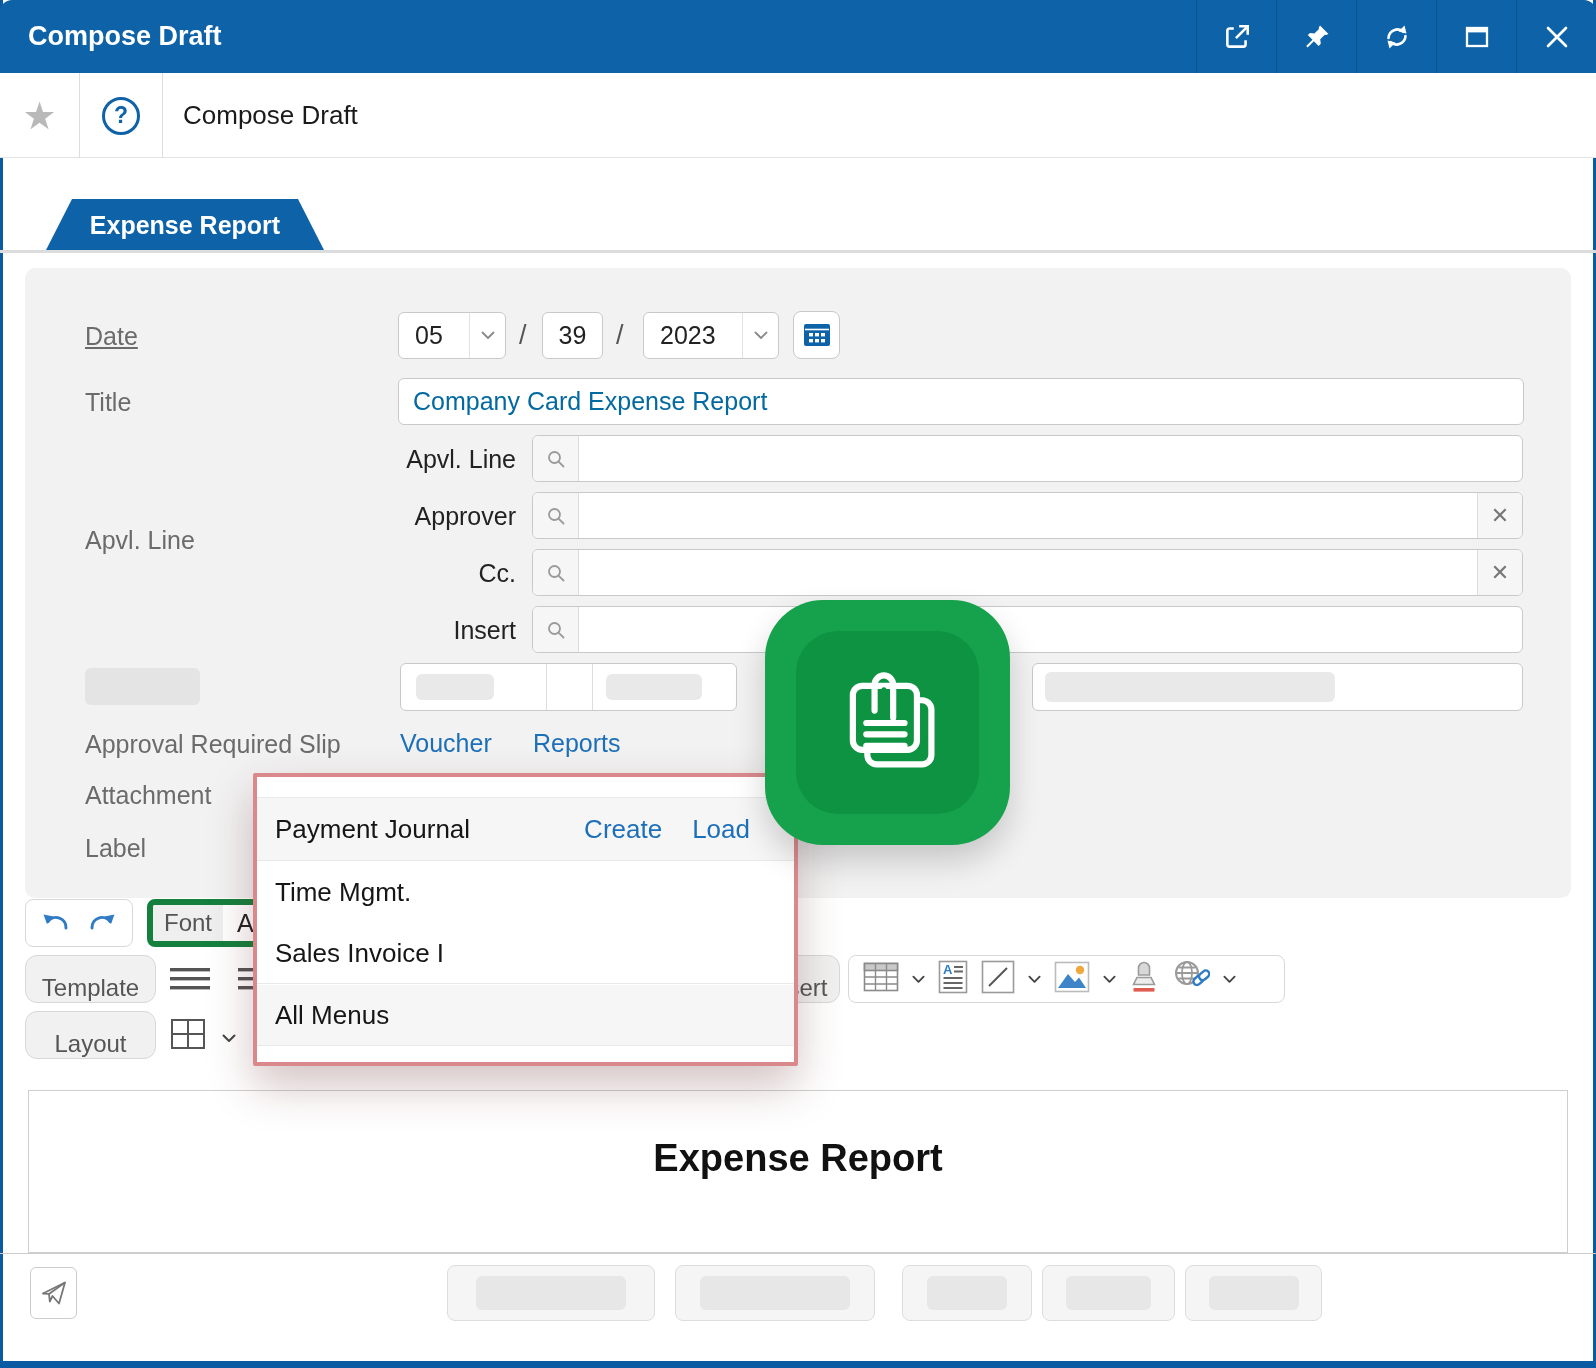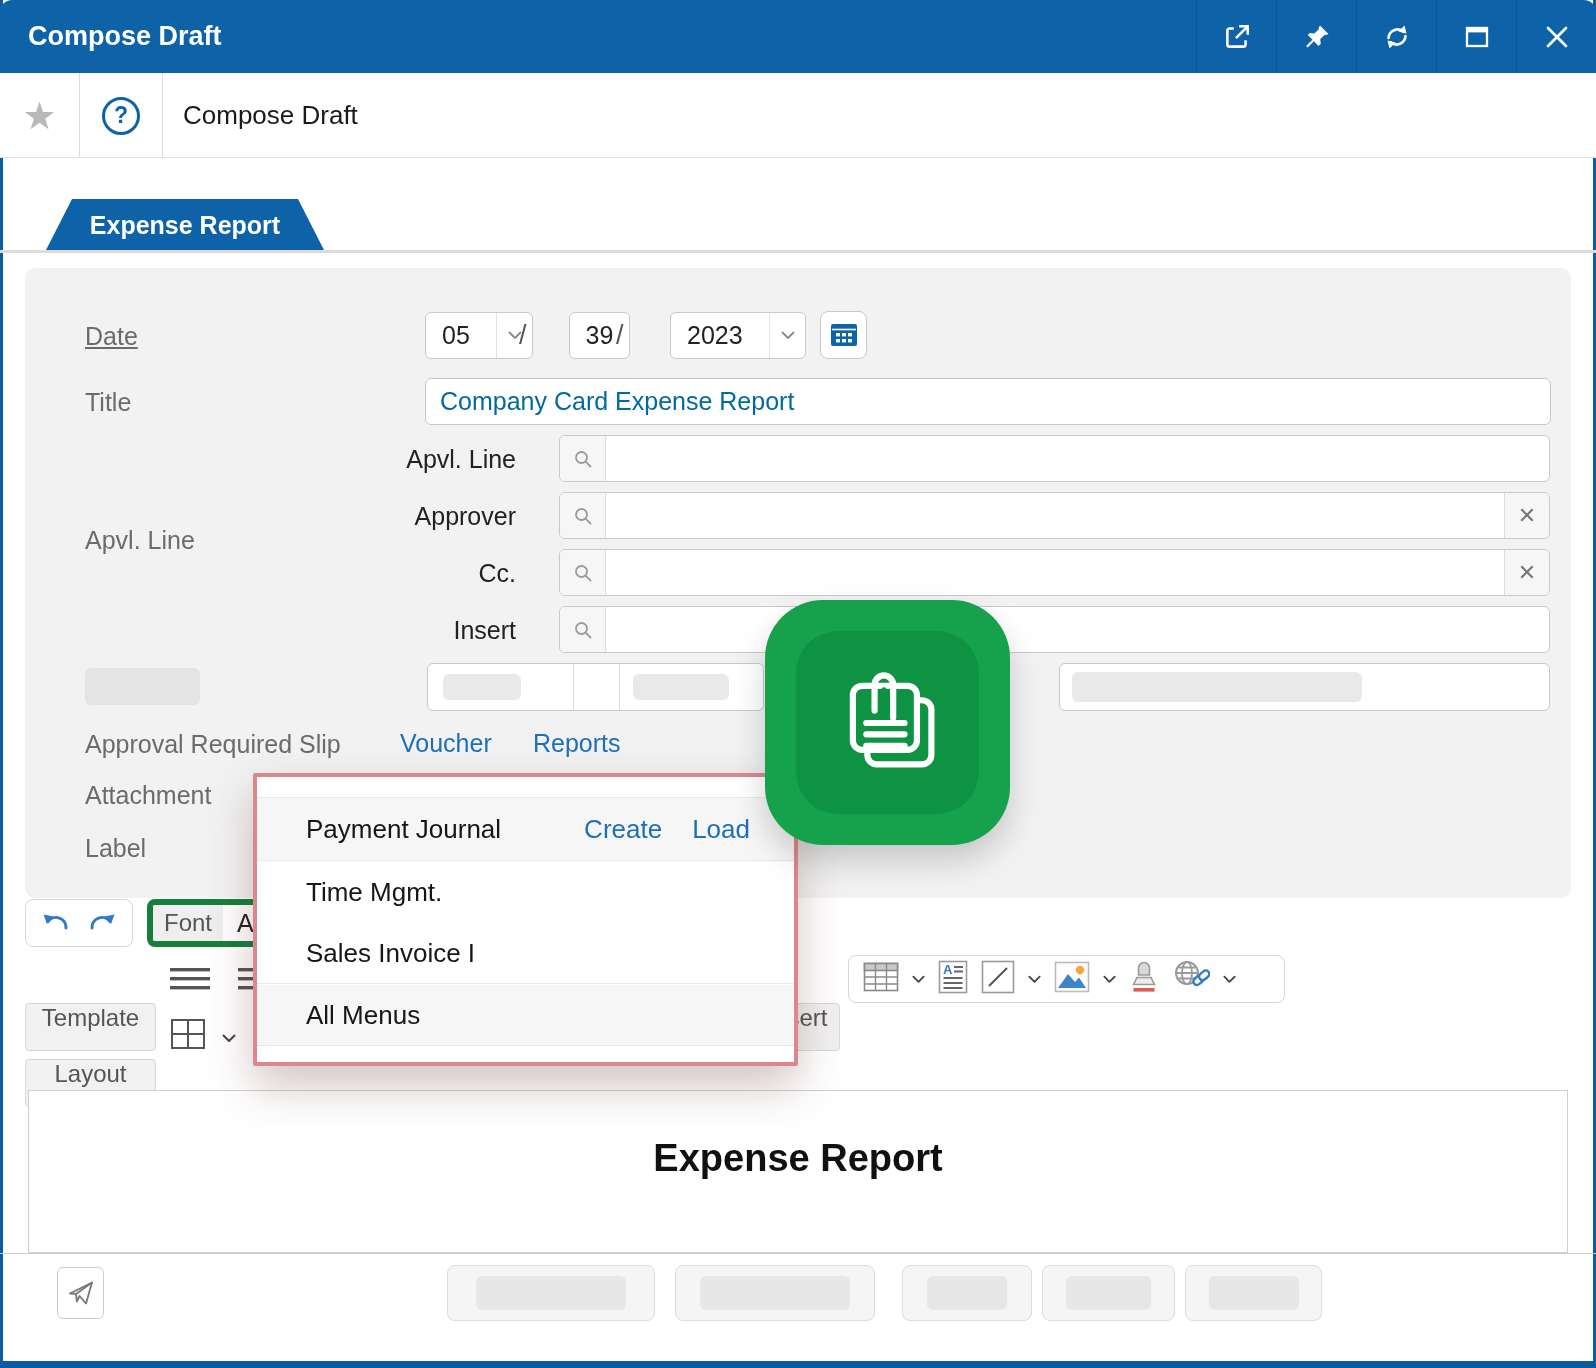--- a/index.html
+++ b/index.html
@@ -23,47 +23,47 @@
   .header-title { position:absolute; left:183px; top:0; height:85px; display:flex; align-items:center; font-size:26px; color:#1a1a1a; }
 
   
   .tab { left:45px; top:199px; width:280px; height:53px; background:#0E63A8; clip-path:polygon(27px 0%, calc(100% - 27px) 0%, 100% 100%, 0% 100%); display:flex; align-items:center; justify-content:center; color:#fff; font-size:25px; font-weight:700; }
   .tab-hr { left:0; top:250px; width:1596px; height:3px; background:#dcdcdc; }
 
   
   .form-panel { left:25px; top:268px; width:1546px; height:630px; background:#F2F2F2; border-radius:10px; }
   .form-label { font-size:25px; color:#6b6b6b; }
   .sub-label { font-size:25px; color:#222; }
-  .box { background:#fff; border:1px solid #c9c9c9; border-radius:6px;margin-left:27px; }
+  .box { background:#fff; border:1px solid #c9c9c9; border-radius:6px; }
   .sel { display:flex; align-items:center; height:47px; }
   .sel-val { flex:1; padding-left:16px; font-size:25px; color:#222; }
   .sel-chev { width:36px; height:100%; display:flex; align-items:center; justify-content:center; border-left:1px solid #e2e2e2; }
   .slash { font-size:27px; color:#555; }
   .search-row { display:flex; height:47px; overflow:hidden; }
   .seg-search { width:46px; background:#f6f6f6; border-right:1px solid #ddd; display:flex; align-items:center; justify-content:center; }
   .seg-input { flex:1; border:none; outline:none; font-size:24px; color:#222; padding:0 12px; background:transparent; }
   .seg-clear { width:45px; background:#f6f6f6; border-left:1px solid #ddd; display:flex; align-items:center; justify-content:center; color:#777; font-size:22px; cursor:pointer; }
   .pill { background:#e7e7e7; border-radius:6px; }
   .blue-link { color:#1C6FB8; font-size:25px; text-decoration:none; cursor:pointer; }
 
   
   .popup { left:253px; top:773px; width:545px; height:293px; background:#fff; border:4px solid #D9898C; border-radius:2px; z-index:50; box-shadow:0 20px 45px rgba(100,40,40,0.28); }
   .popup-row { position:absolute; left:0; width:537px; display:flex; align-items:center; }
-  .popup-item-label { font-size:26px; color:#161616; margin-left:49px; flex:1; }
+  .popup-item-label { font-size:26px; color:#161616; margin-left:18px; flex:1; }
   .popup-actions { display:flex; gap:30px; margin-right:44px; }
   .popup-actions .blue-link { font-size:26px; }
   .row-gray { background:#f6f6f6; }
 
   
   .green-badge { left:765px; top:600px; width:245px; height:245px; background:#16A24D; border-radius:58px; z-index:60; box-shadow:0 16px 32px rgba(0,0,0,0.18); }
   .green-inner { position:absolute; left:31px; top:31px; width:183px; height:183px; background:#0D9342; border-radius:42px; display:flex; align-items:center; justify-content:center; }
 
   
   .tool-box { background:#fff; border:1px solid #d8d8d8; border-radius:8px; display:flex; align-items:center; justify-content:center; }
-  .gray-btn { background:#f1f1f1; border:1px solid #d8d8d8; border-radius:4px; display:flex; align-items:flex-start; justify-content:center; font-size:24px; color:#555;margin-top:48px; }
+  .gray-btn { background:#f1f1f1; border:1px solid #d8d8d8; border-radius:12px; display:flex; align-items:flex-end; justify-content:center; font-size:24px; color:#555; }
   .font-ctrl { display:flex; height:48px; border:6px solid #15803d; border-radius:8px; overflow:hidden; }
   .font-ctrl-label { width:70px; background:#efefef; color:#555; font-size:24px; display:flex; align-items:center; justify-content:center; }
   .font-ctrl-val { width:92px; background:#fff; font-size:25px; color:#222; display:flex; align-items:center; padding-left:14px; }
   .icon-strip { display:flex; align-items:center; gap:13px; padding:0 14px; }
 
   
   .editor-body { left:28px; top:1090px; width:1540px; height:163px; background:#fff; border:1px solid #cfcfcf; }
   .editor-heading { margin-top:46px; text-align:center; font-size:38px; font-weight:700; color:#111; }
 
   

